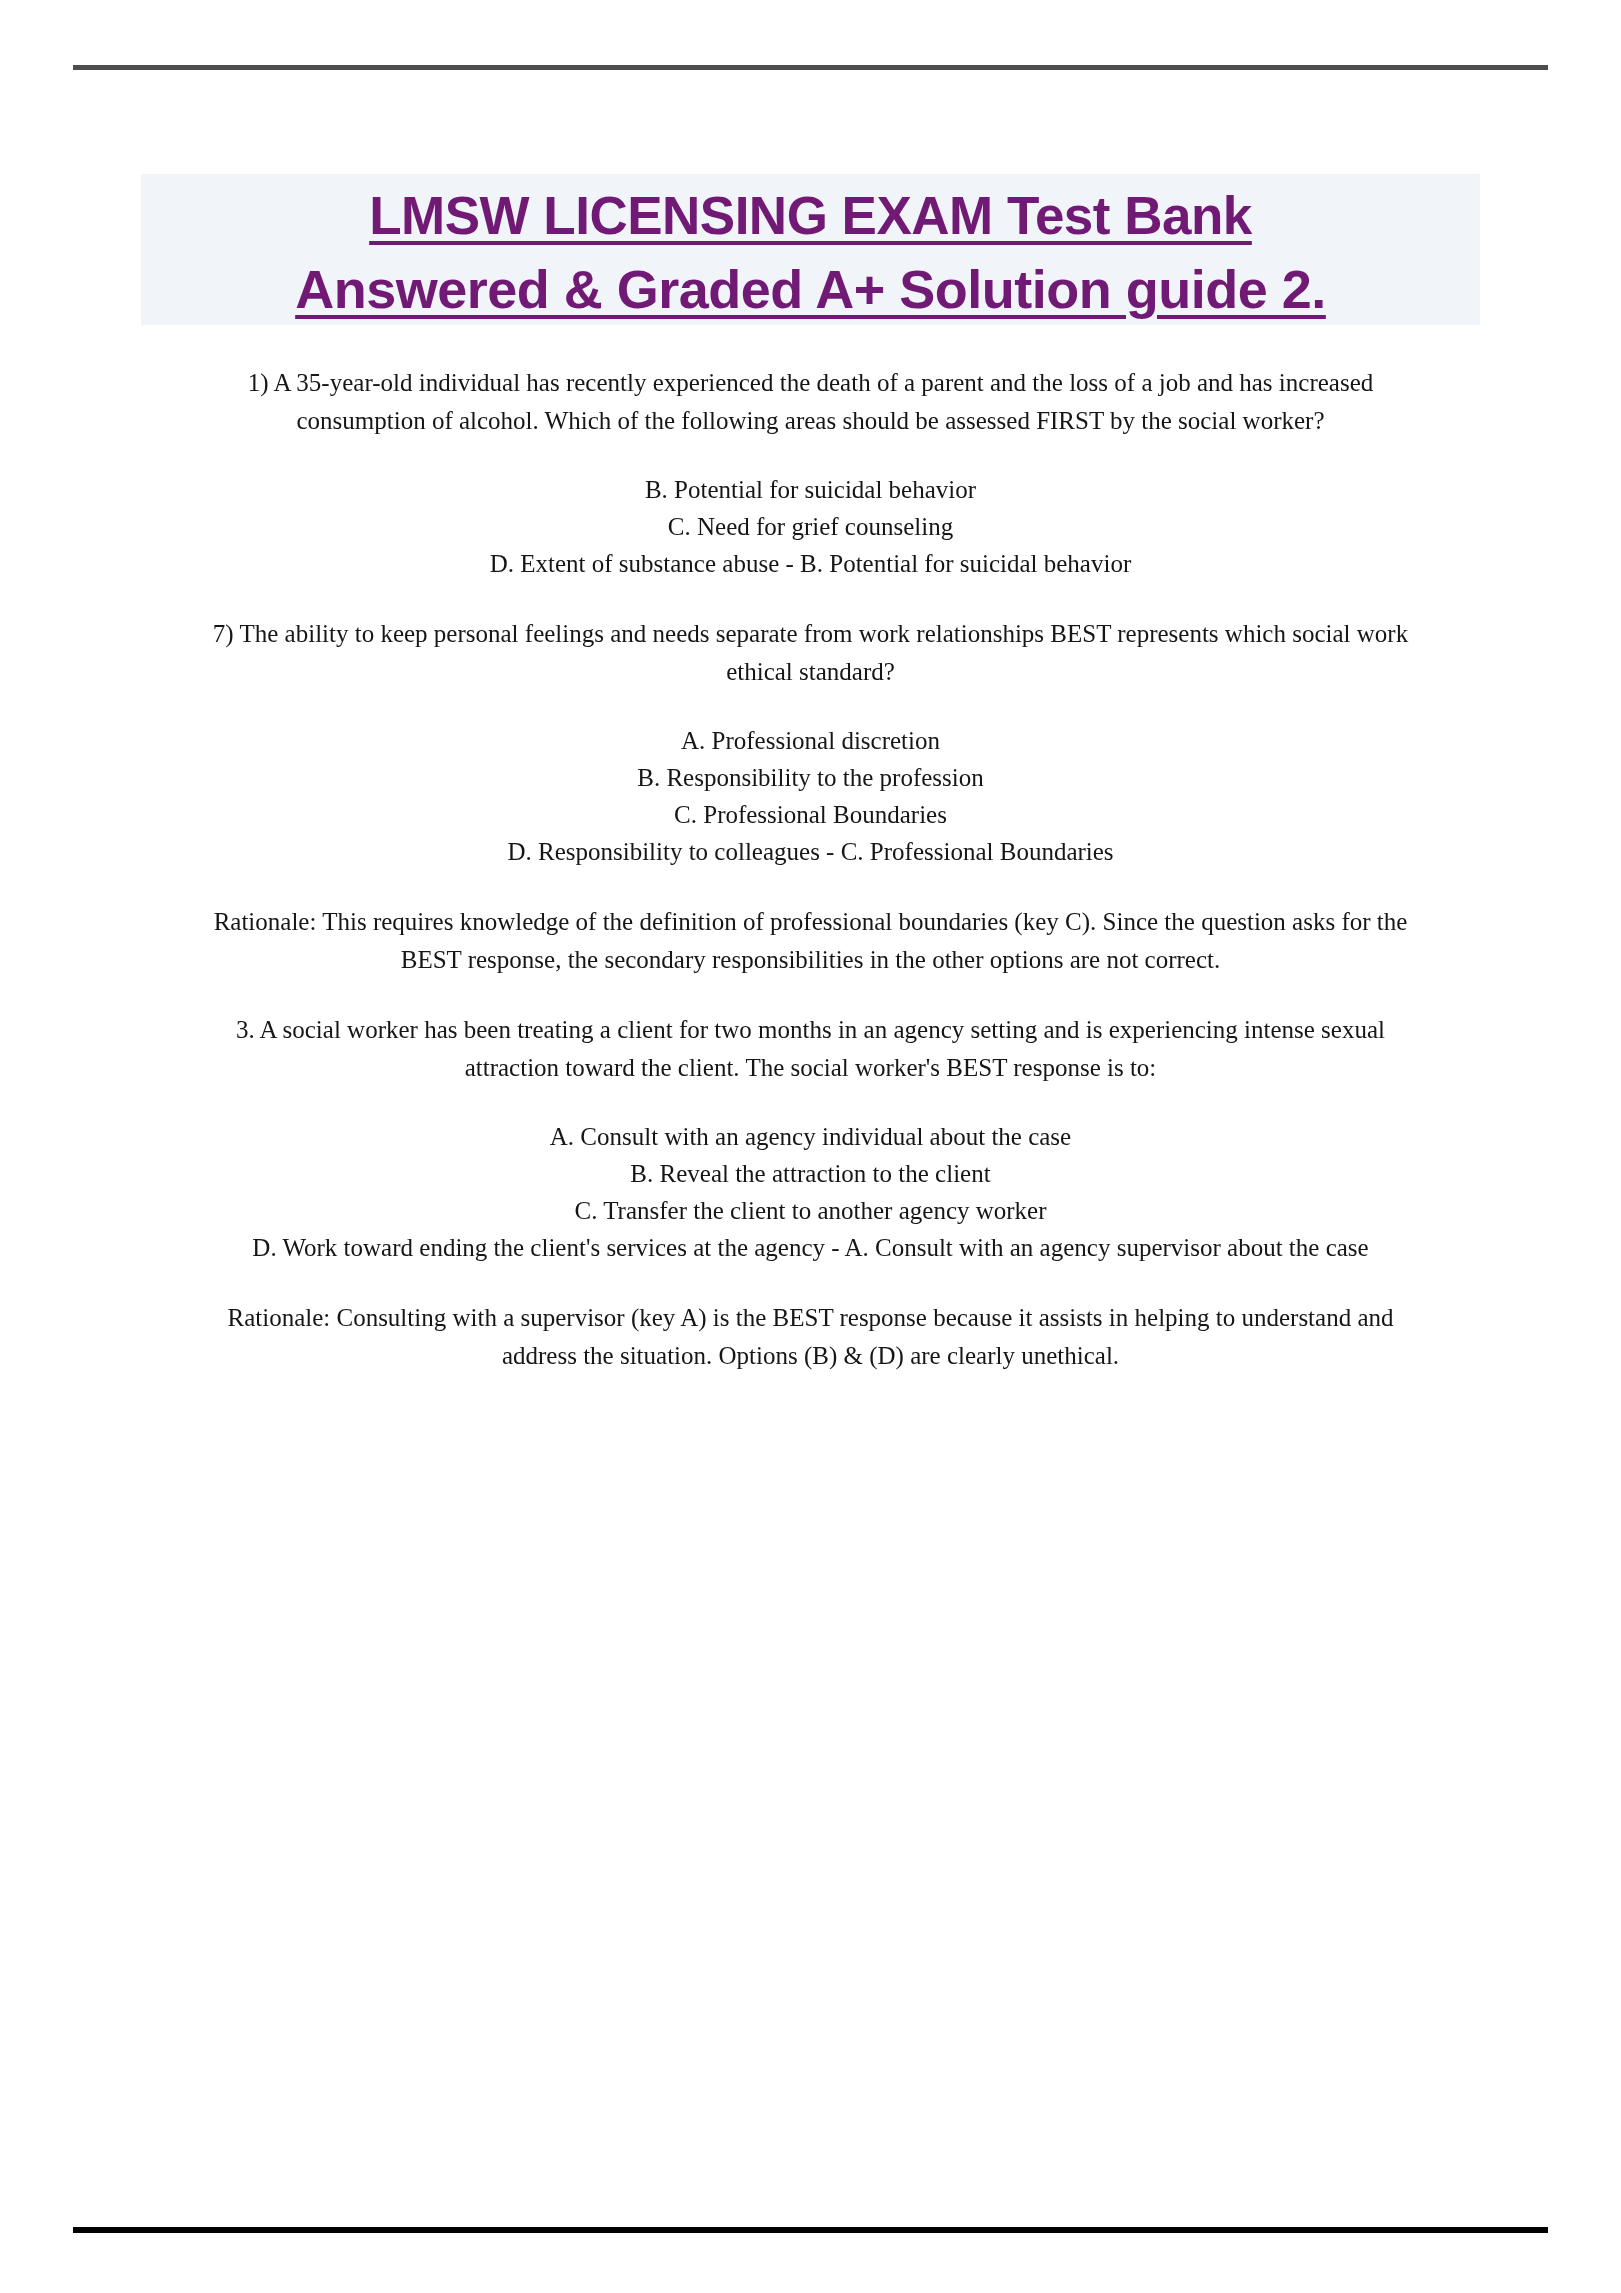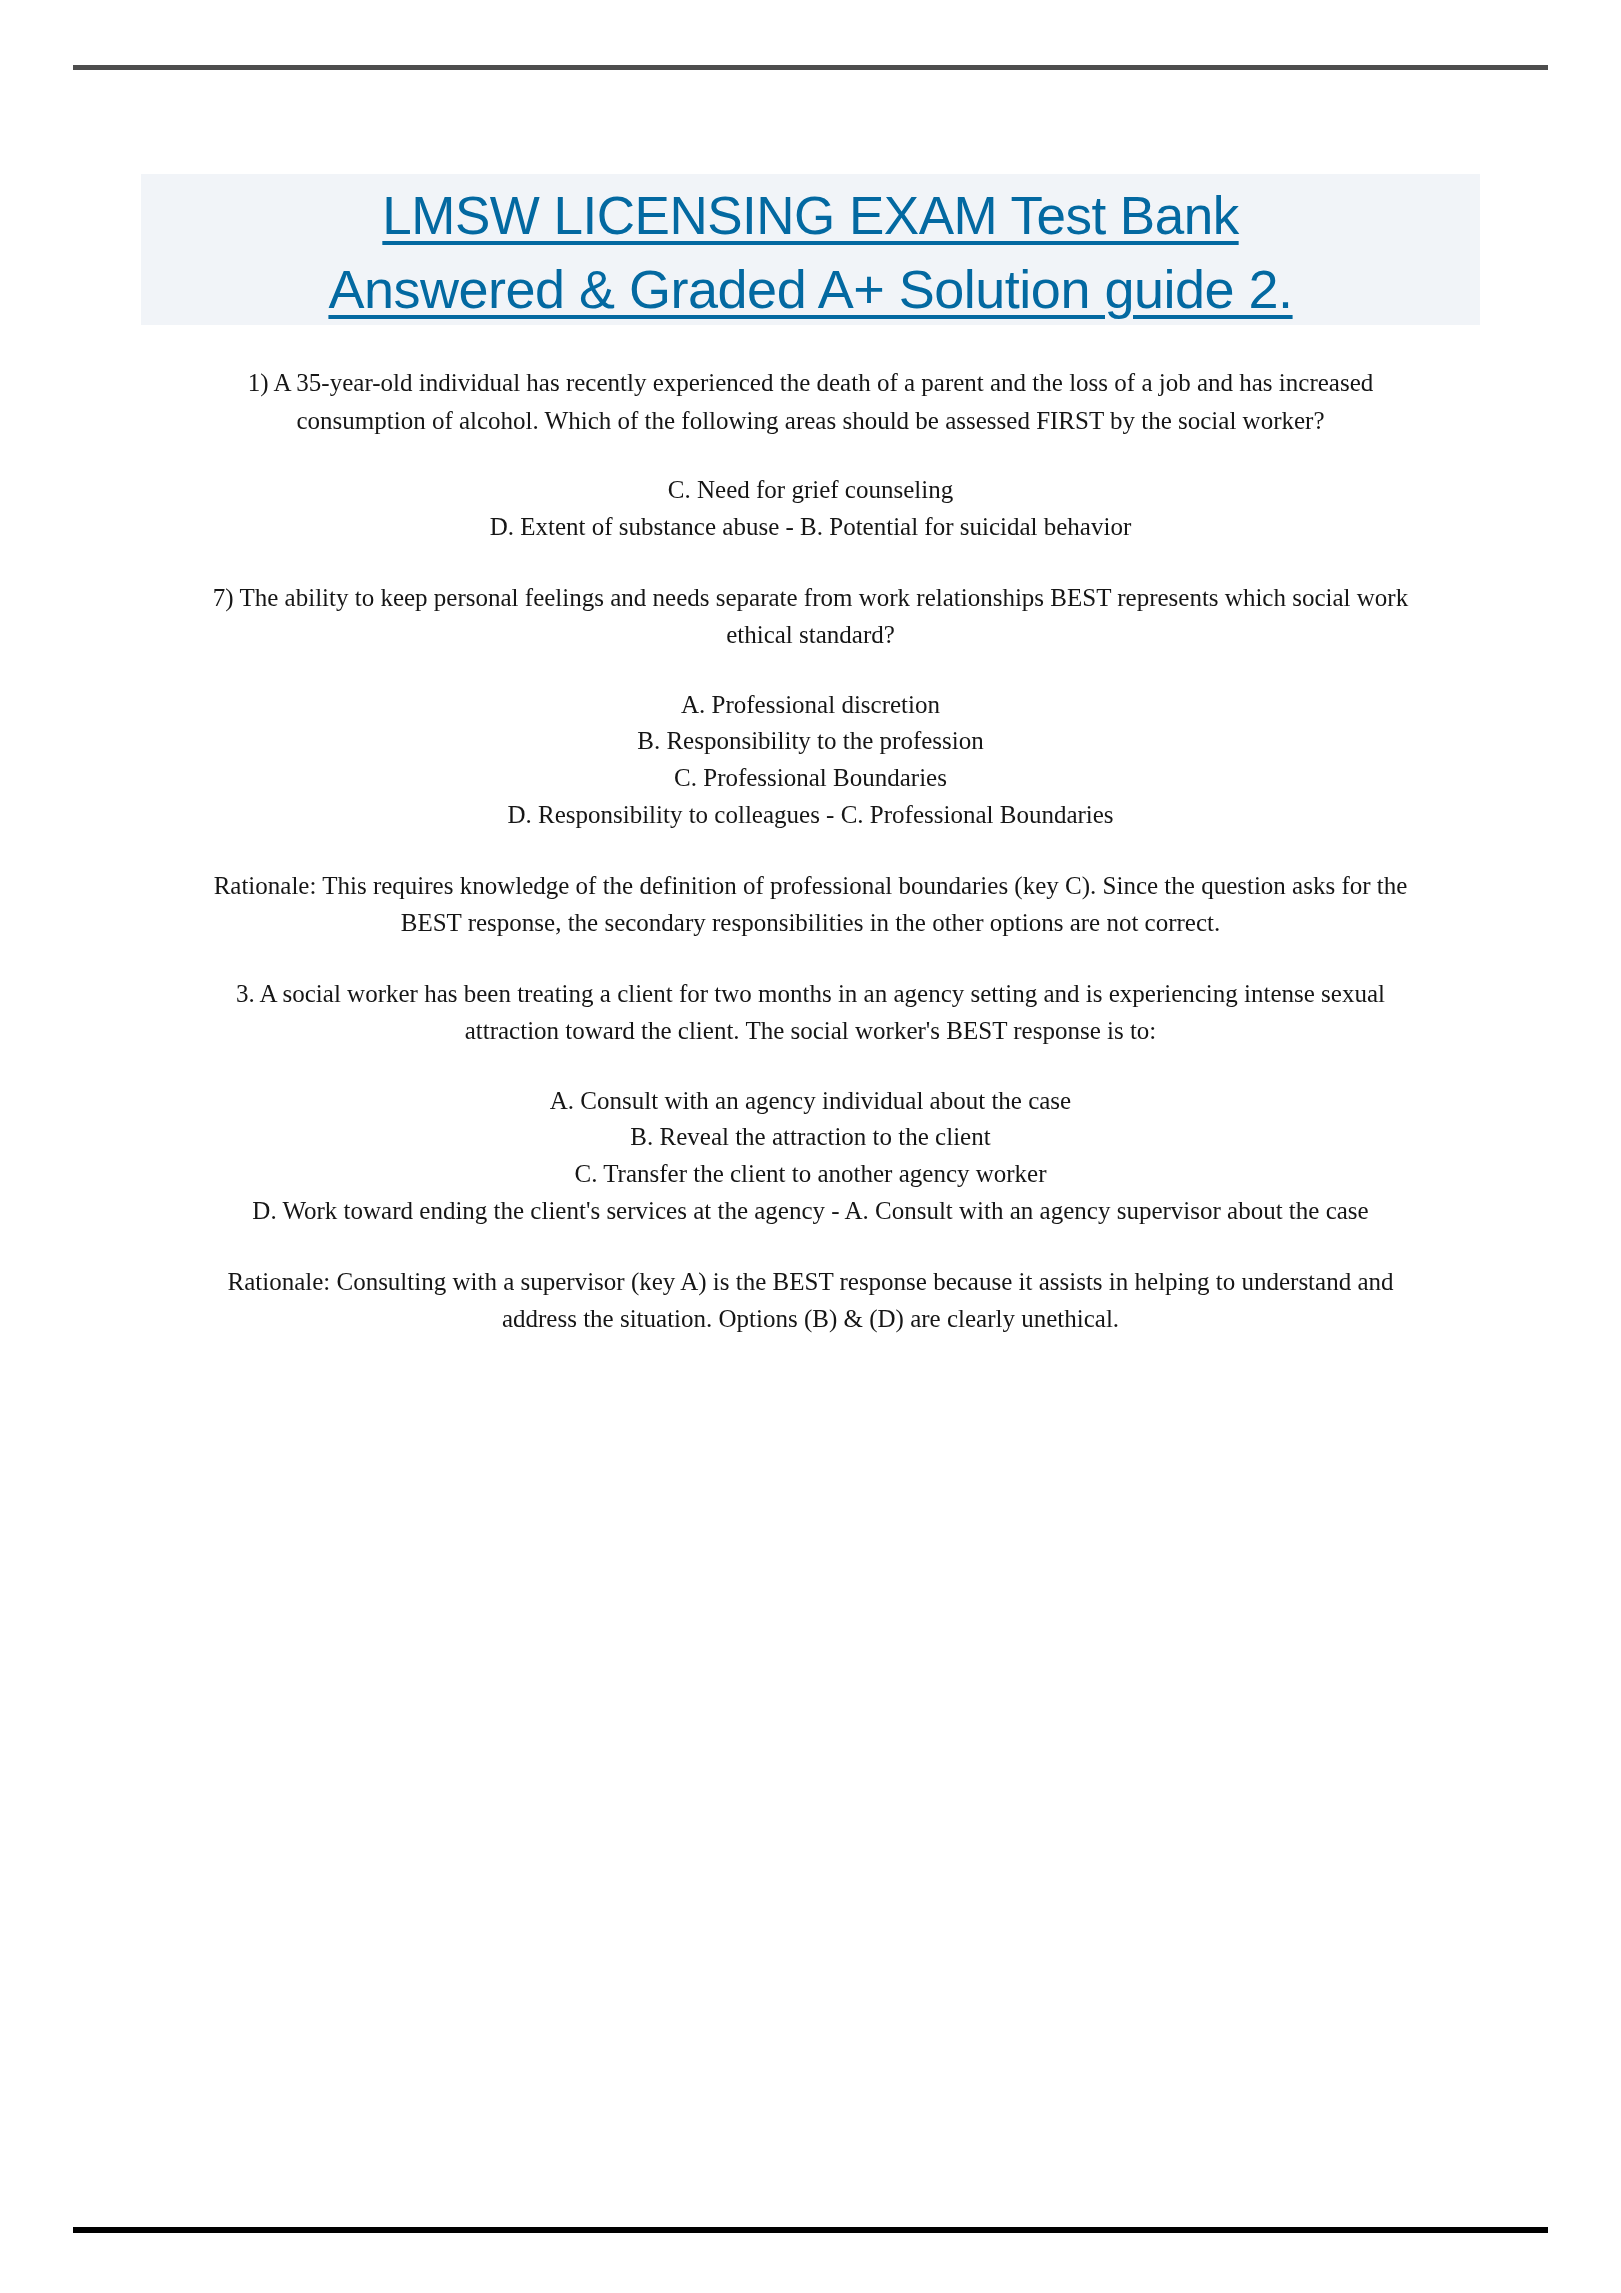--- a/index.html
+++ b/index.html
@@ -36,25 +36,25 @@
   .content {
     position: absolute;
     left: 192px;
     right: 192px;
     top: 174px;
   }
   .doc-title {
     background: #f1f4f8;
     text-align: center;
     font-family: "Liberation Sans", sans-serif;
-    font-weight: normal;
+    font-weight: bold;
     font-size: 54px;
     line-height: 1.12;
     letter-spacing: -0.5px;
-    color: #0369a1;
+    color: #701a75;
     margin: 0 0 9.8px 0;
     padding: 11.8px 0 5.9px 0;
     position: relative;
     left: -51px;
     width: calc(100% + 102px);
   }
   .doc-title .tline {
     display: block;
     text-decoration: underline;
     text-decoration-thickness: 3.9px;
@@ -100,20 +100,21 @@
       <span class="tline l1">LMSW LICENSING EXAM Test Bank</span>
       <span class="tline l2">Answered &amp; Graded A+ Solution guide 2.</span>
     </h1>
 
     <div class="body">
 
       <div class="block">
         <p>1) A 35-year-old individual has recently experienced the death of a parent and the loss of a job and has increased consumption of alcohol. Which of the following areas should be assessed FIRST by the social worker?</p>
       </div>
       <div class="block opts">
+        <p>B. Potential for suicidal behavior</p>
         <p>C. Need for grief counseling</p>
         <p>D. Extent of substance abuse - B. Potential for suicidal behavior</p>
       </div>
 
       <div class="block">
         <p>7) The ability to keep personal feelings and needs separate from work relationships BEST represents which social work ethical standard?</p>
       </div>
       <div class="block opts">
         <p>A. Professional discretion</p>
         <p>B. Responsibility to the profession</p>

